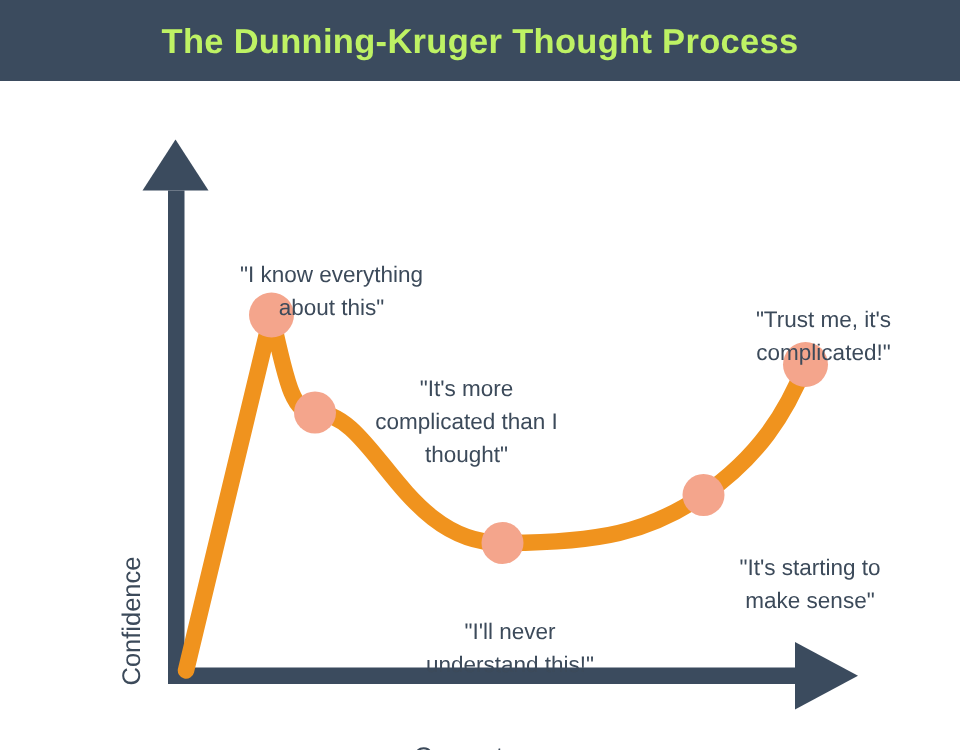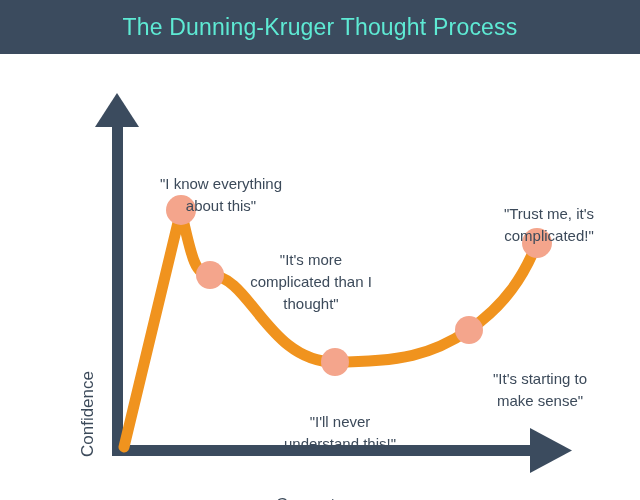--- a/index.html
+++ b/index.html
@@ -25,23 +25,23 @@
     left: 0;
     top: 0;
     width: 640px;
     height: 54px;
     background: #3b4b5e;
     display: flex;
     align-items: center;
     justify-content: center;
   }
   .title-text {
-    color: #5eead4;
+    color: #bef264;
     font-size: 23px;
-    font-weight: normal;
+    font-weight: bold;
     letter-spacing: 0.2px;
     font-family: "Liberation Sans", sans-serif;
   }
   .chart-area {
     position: absolute;
     left: 0;
     top: 54px;
     width: 640px;
     height: 446px;
   }

